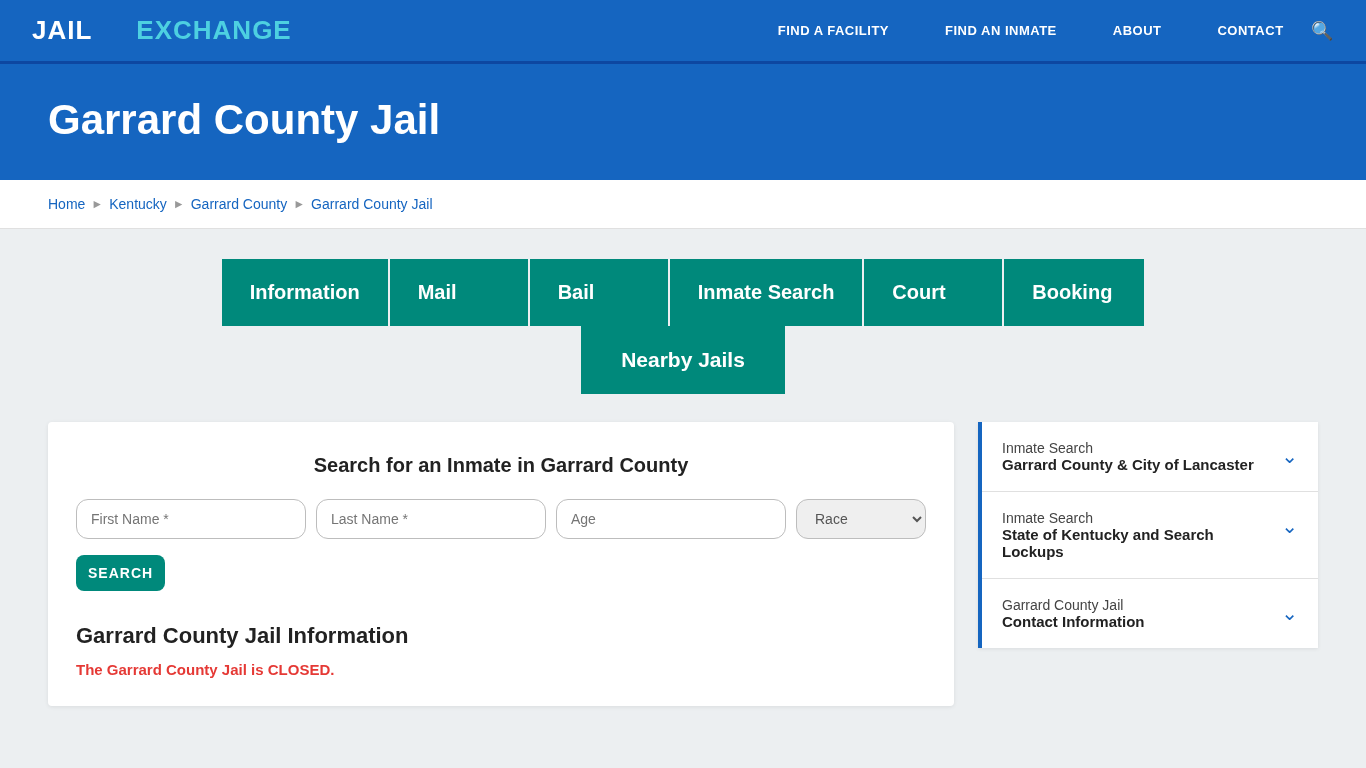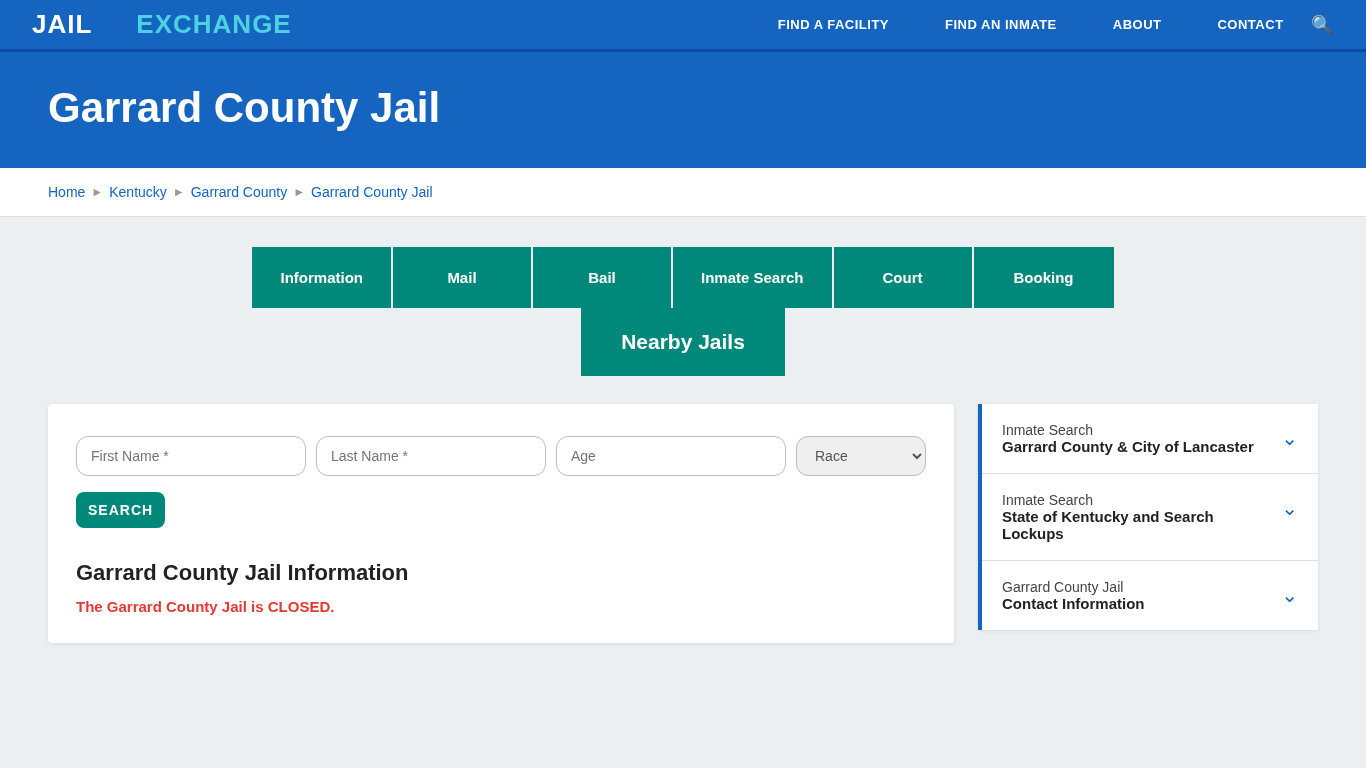--- a/index.html
+++ b/index.html
@@ -5,21 +5,21 @@
     * { margin: 0; padding: 0; box-sizing: border-box; }
     body { font-family: Arial, sans-serif; background: #fff; color: #333; }
 
     
     .navbar {
       background: #1565c0;
       display: flex;
       align-items: center;
       justify-content: space-between;
       padding: 0 32px;
-      height: 52px;
+      height: 64px;
       border-bottom: 3px solid #0d47a1;
     }
     .logo { display: flex; align-items: center; }
     .logo-jail { color: #fff; font-size: 26px; font-weight: 900; letter-spacing: 1px; }
     .logo-exchange { color: #4dd0e1; font-size: 26px; font-weight: 900; letter-spacing: 1px; margin-left: 44px; }
     .nav-links { display: flex; align-items: center; gap: 28px; }
     .nav-link {
       color: #fff;
       text-decoration: none;
       font-size: 13px;
@@ -61,25 +61,25 @@
       flex-wrap: wrap;
       justify-content: center;
       gap: 0;
       margin-bottom: 0;
     }
     .tab-btn {
       background: #00897b;
       color: #fff;
       border: none;
       padding: 22px 28px;
-      font-size: 15px;
+      font-size: 20px;
       font-weight: 600;
       cursor: pointer;
       min-width: 140px;
-      text-align: center;
+      text-align: left;
       border-right: 2px solid #eceff1;
     }
     .tab-btn:last-child { border-right: none; }
     .tabs-row-2 {
       display: flex;
       justify-content: center;
       margin-bottom: 28px;
     }
     .tab-btn-nearby {
       background: #00897b;
@@ -238,20 +238,21 @@
     <button class="tab-btn">Booking</button>
   </div>
 
   <div class="tabs-row-2">
     <button class="tab-btn-nearby">Nearby Jails</button>
   </div>
 
   <div class="main-content">
 
     <div class="left-panel">
+      <div class="search-title">Search for an Inmate in Garrard County</div>
       <div class="search-form">
         <input type="text" placeholder="First Name *" style="">
         <input type="text" placeholder="Last Name *" style="">
         <input type="text" placeholder="Age" style="">
         <select>
           <option>Race</option>
           <option>White</option>
           <option>Black</option>
           <option>Hispanic</option>
           <option>Asian</option>

